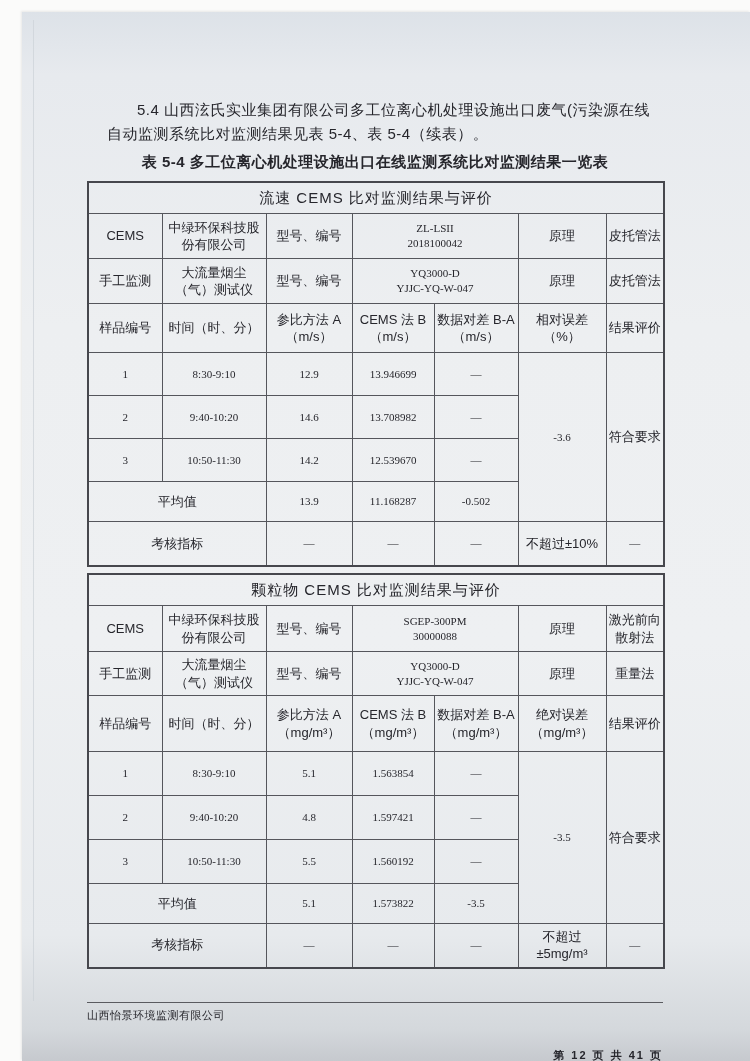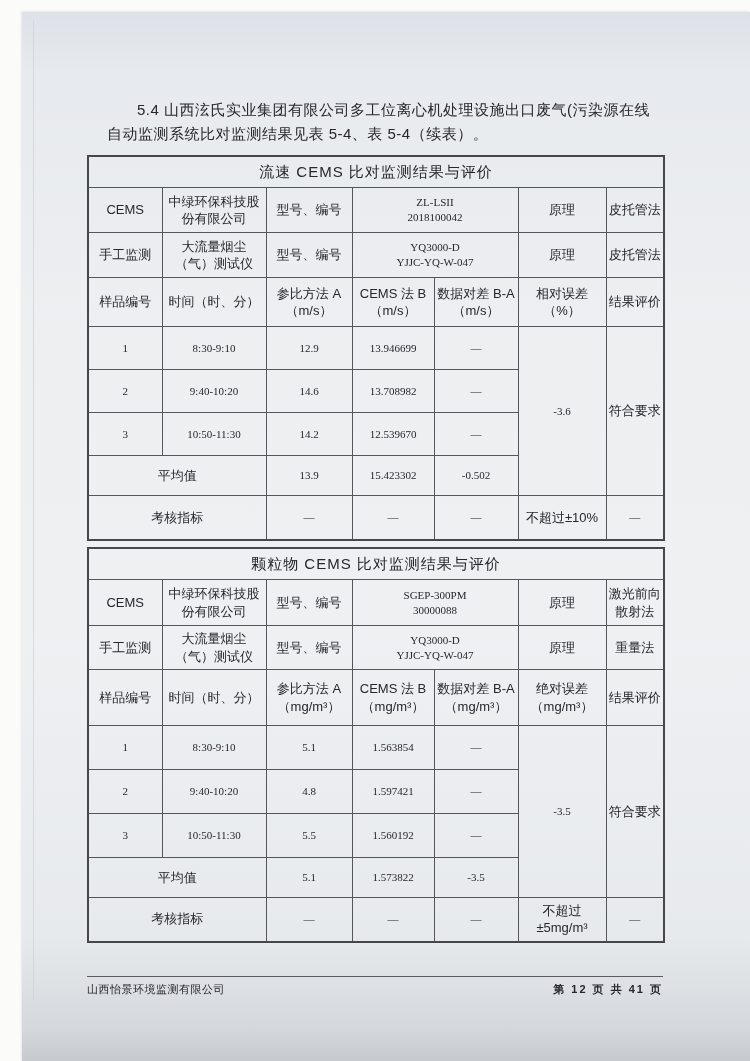--- a/index.html
+++ b/index.html
@@ -71,31 +71,32 @@
   .num { font-family: "Liberation Serif", "DejaVu Serif", serif; font-size: 11px; }
   .footer {
     margin-top: 33px;
     border-top: 1.5px solid #5a5b60;
     padding-top: 5px;
     display: flex;
     justify-content: space-between;
     font-size: 11px;
     letter-spacing: .5px;
   }
-  .footer .pageinfo { font-weight: bold; letter-spacing: 2px; }
+  .footer .pageinfo { font-weight: bold; letter-spacing: 2px; margin-top: 40px; }
 </style>
 </head>
 <body>
 
 <div class="paper">
   <div class="scan-line"></div>
   <div class="content">
 
     <p class="intro">5.4 山西泫氏实业集团有限公司多工位离心机处理设施出口废气(污染源在线自动监测系统比对监测结果见表 5-4、表 5-4（续表）。</p>
 
+    <div class="caption">表 5-4 多工位离心机处理设施出口在线监测系统比对监测结果一览表</div>
 
     <table class="tbl-1">
       <colgroup>
         <col style="width:74px">
           <col style="width:104px">
           <col style="width:86px">
         <col style="width:82px">
           <col style="width:84px">
           <col style="width:88px">
           <col style="width:58px">
@@ -154,21 +155,21 @@
       <tr style="height:43px">
         <td class="num">3</td>
         <td class="num">10:50-11:30</td>
         <td class="num">14.2</td>
         <td class="num">12.539670</td>
         <td class="num">—</td>
       </tr>
       <tr style="height:40px">
         <td colspan="2">平均值</td>
         <td class="num">13.9</td>
-        <td class="num">15.423302</td>
+        <td class="num">11.168287</td>
         <td class="num">-0.502</td>
       </tr>
       <tr style="height:44px">
         <td colspan="2">考核指标</td>
         <td class="num">—</td>
         <td class="num">—</td>
         <td class="num">—</td>
         <td>不超过±10%</td>
         <td class="num">—</td>
       </tr>

